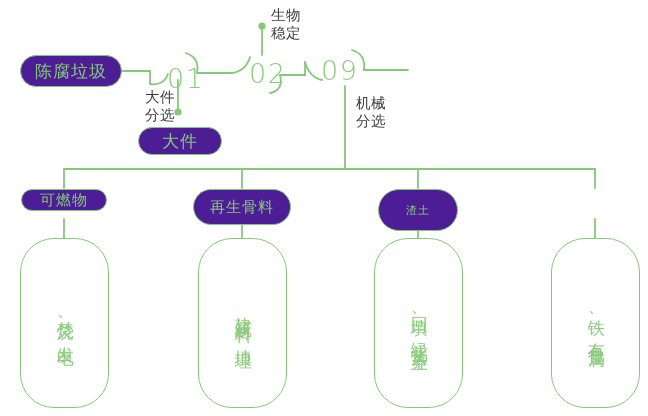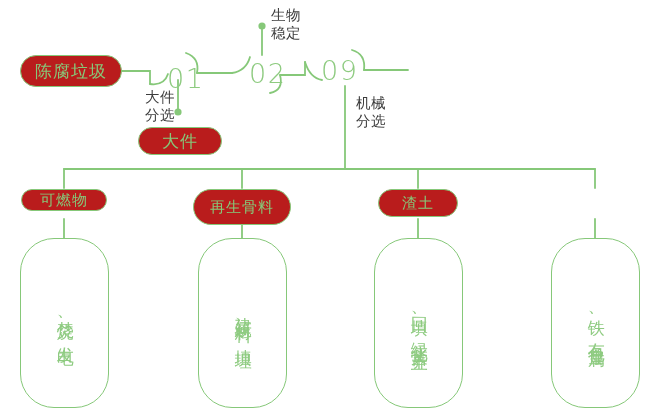--- a/index.html
+++ b/index.html
@@ -25,21 +25,21 @@
     height: 416px;
   }
 
   
   .pill {
     position: absolute;
     box-sizing: border-box;
     border: 1.6px solid #86c879;
     border-radius: 999px;
     color: #86c879;
-    background: #b91c1c;
+    background: #4c1d95;
     display: flex;
     align-items: center;
     justify-content: center;
     letter-spacing: 1px;
     white-space: nowrap;
   }
 
   
   .stage-num {
     position: absolute;
@@ -150,21 +150,21 @@
   <div class="pill" style="left:138px; top:127px; width:84px; height:28px; font-size:17px;">
     <span>大件</span>
   </div>
 
   <div class="pill" style="left:21px; top:189px; width:86px; height:22px; font-size:15px;">
     <span>可燃物</span>
   </div>
   <div class="pill" style="left:193px; top:189px; width:98px; height:36px; font-size:15px;">
     <span>再生骨料</span>
   </div>
-  <div class="pill" style="left:378px; top:189px; width:80px; height:28px; font-size:15px;">
+  <div class="pill" style="left:378px; top:189px; width:80px; height:42px; font-size:11px;">
     <span>渣土</span>
   </div>
 
   <div class="vbox" style="left:20px; top:238px; width:89px; height:170px;">
     <span class="vbox-text">焚烧、发电</span>
   </div>
   <div class="vbox" style="left:198px; top:238px; width:89px; height:170px;">
     <span class="vbox-text">建筑材料、填埋</span>
   </div>
   <div class="vbox" style="left:374px; top:238px; width:89px; height:170px;">

